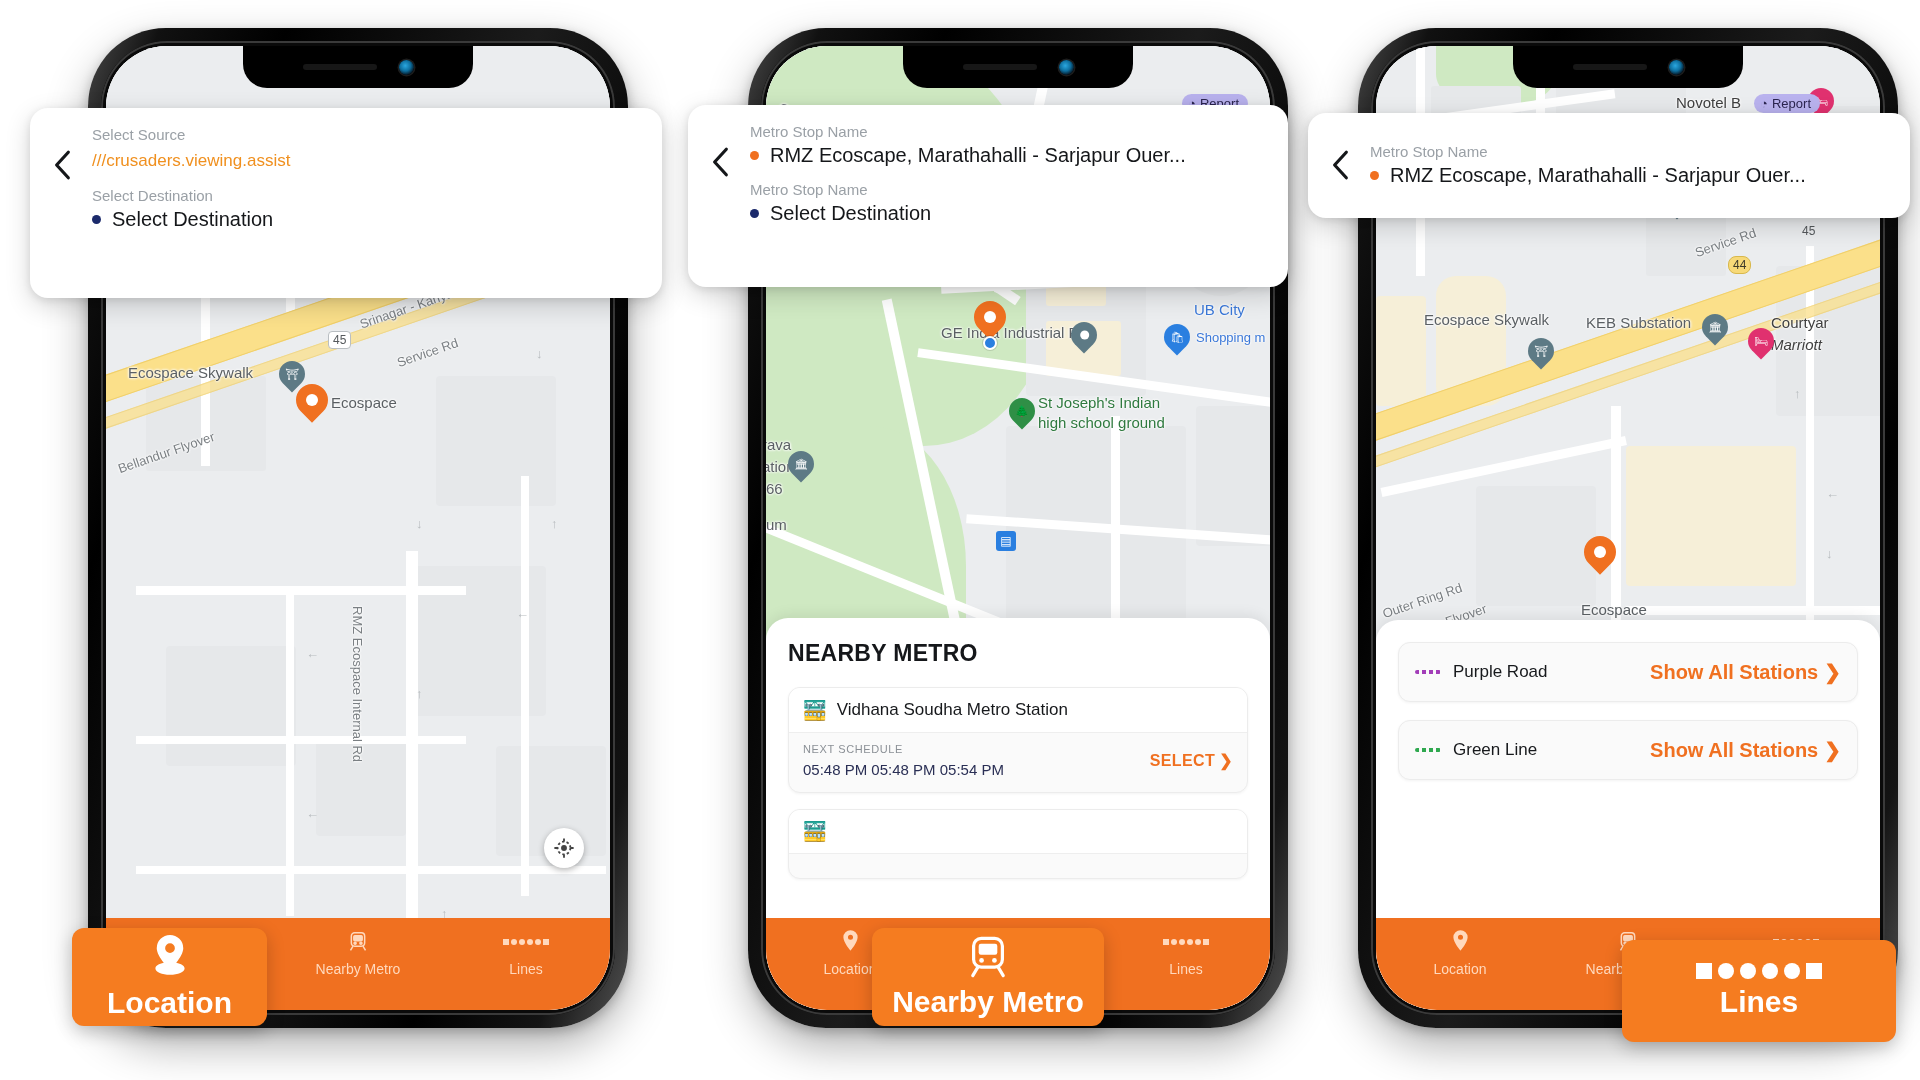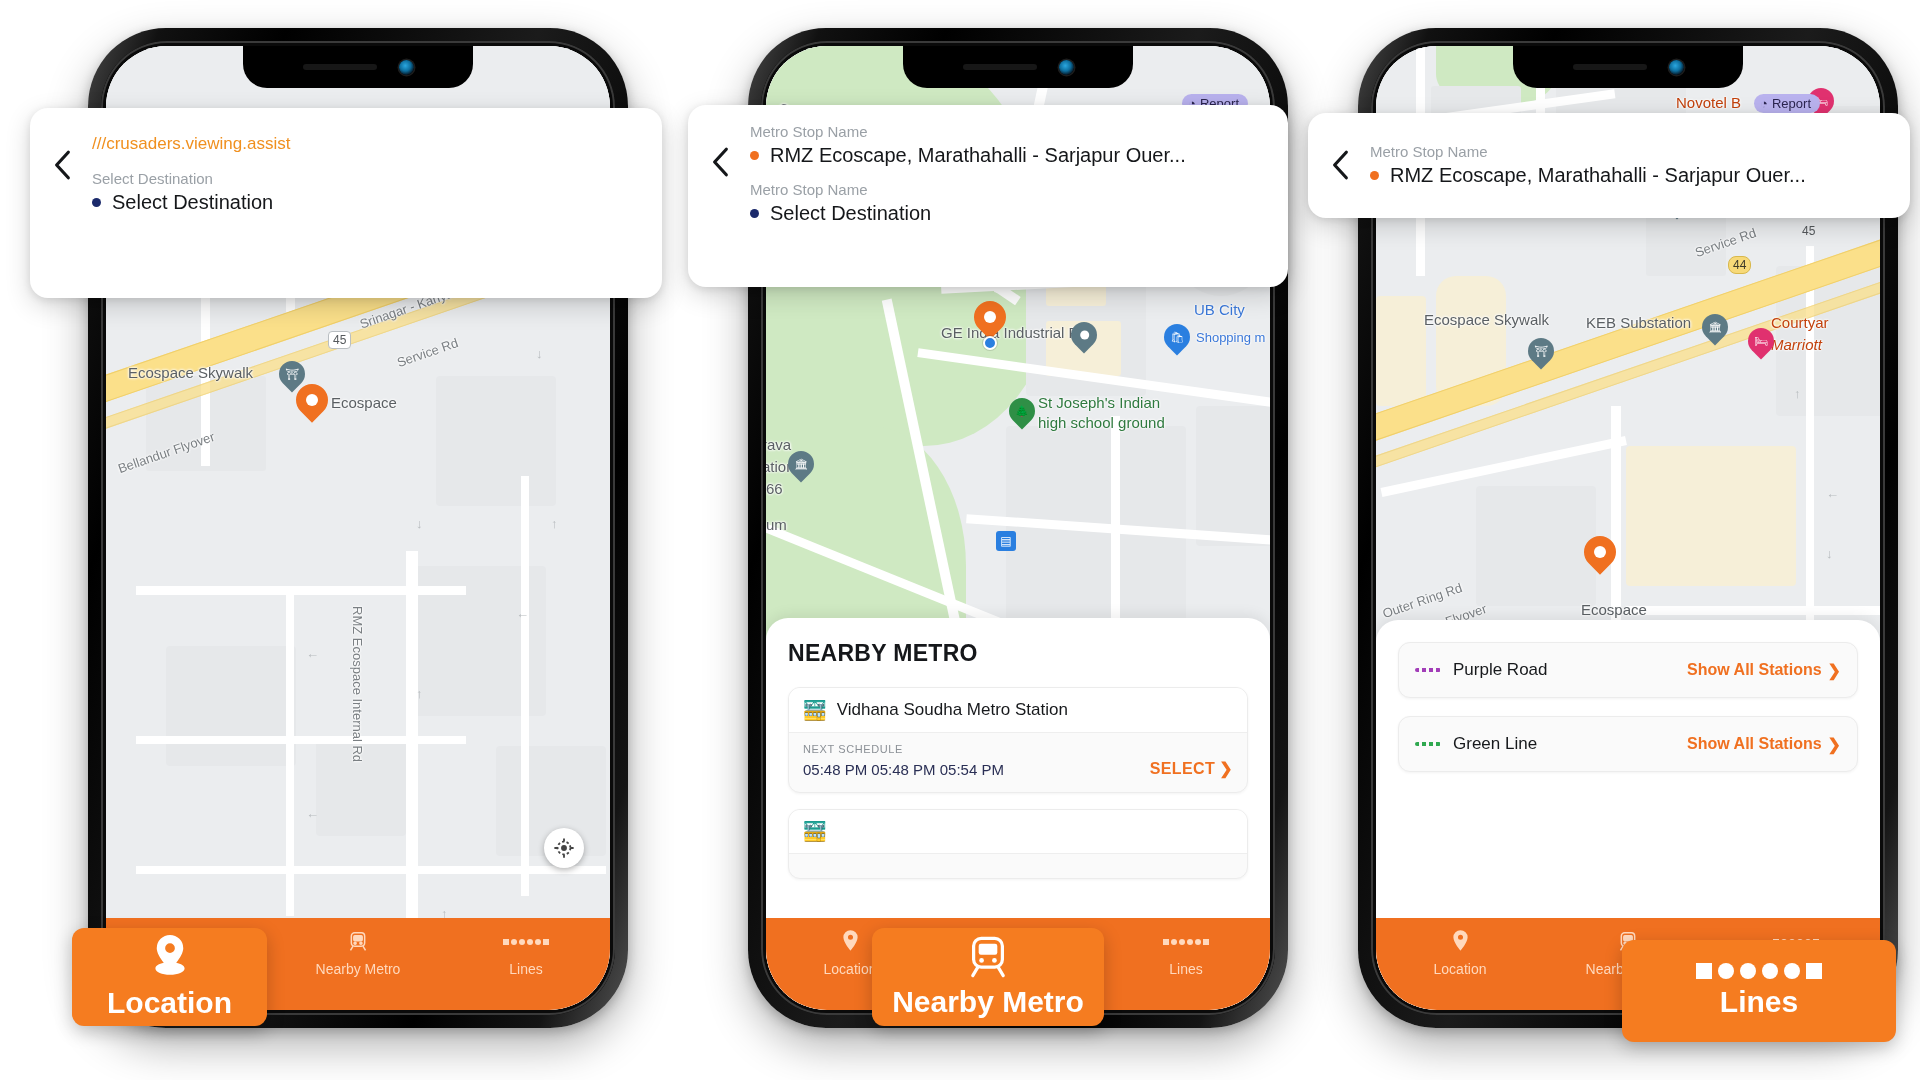--- a/index.html
+++ b/index.html
@@ -51,21 +51,21 @@
   .road-w { position: absolute; background: #ffffff; }
   .road-y {
     position: absolute; background: #fbe08a; height: 26px;
     border-top: 1px solid #f0cf6a; border-bottom: 1px solid #f0cf6a;
   }
   .map-lbl {
     position: absolute; color: #5a5f63; font-size: 15px;
     font-family: "Liberation Sans", sans-serif; white-space: nowrap;
     text-shadow: 0 0 3px #fff, 0 0 3px #fff, 0 0 2px #fff; line-height: 1.15;
   }
-  .map-lbl.pink  { color: #c2410c; text-align: center; }
+  .map-lbl.pink  { color: #404040; text-align: center; }
   .map-lbl.green { color: #2f7a3f; }
   .map-lbl.blue  { color: #3b78d8; }
   .map-lbl.road  { color: #7a7f83; font-size: 13px; }
 
   .pin { position: absolute; width: 26px; height: 34px; }
   .pin .head {
     width: 26px; height: 26px; border-radius: 50% 50% 50% 0;
     transform: rotate(-45deg); position: absolute; top: 0; left: 0;
     display: flex; align-items: center; justify-content: center;
   }
@@ -120,21 +120,21 @@
     background: #fafafa; border: 1px solid #ececec; border-radius: 12px;
     margin-bottom: 16px; box-shadow: 0 1px 3px rgba(0,0,0,.05); overflow: hidden;
   }
   .metro-card-head {
     display: flex; align-items: center; gap: 10px;
     padding: 12px 14px; background: #fff; border-bottom: 1px solid #eee;
   }
   .metro-ico { font-size: 19px; line-height: 1; }
   .metro-name { font-size: 17px; color: #17191c; }
   .metro-card-body {
-    display: flex; align-items: flex-end; justify-content: space-between;
+    display: flex; align-items: center; justify-content: space-between;
     padding: 10px 14px 14px;
   }
   .sched-lbl { font-size: 11px; color: #8b9096; letter-spacing: .6px; margin-bottom: 6px; }
   .sched-times { font-size: 15px; color: #2a2f55; }
   .select-link {
     font-size: 16px; font-weight: bold; color: #f07020;
     display: flex; align-items: center; gap: 4px; letter-spacing: .4px;
   }
   .line-card {
     background: #fafafa; border: 1px solid #ececec; border-radius: 12px;
@@ -142,21 +142,21 @@
     display: flex; align-items: center; justify-content: space-between;
     box-shadow: 0 1px 3px rgba(0,0,0,.05);
   }
   .line-left { display: flex; align-items: center; gap: 12px; }
   .line-dash {
     width: 26px; height: 4px; border-radius: 2px;
     background-image: repeating-linear-gradient(to right, currentColor 0 4px, transparent 4px 7px);
   }
   .line-name { font-size: 17px; color: #17191c; }
   .show-all {
-    font-size: 16px; font-weight: bold; color: #f07020;
+    font-size: 20px; font-weight: bold; color: #f07020;
     display: flex; align-items: center; gap: 6px;
   }
 
   
   .bottom-nav {
     position: absolute; left: 0; right: 0; bottom: 0; height: 92px;
     background: #f07020; display: flex; align-items: flex-start;
     padding-top: 12px; z-index: 25;
   }
   .nav-item {
@@ -663,20 +663,21 @@
     </div>
   </div>
 
   <div class="search-card" style="left:30px; top:108px; width:632px; height:190px;">
     <div class="back-chevron">
       <svg width="26" height="34" viewBox="0 0 24 32" fill="none" stroke="#15171a" stroke-width="3" stroke-linecap="round" stroke-linejoin="round">
         <polyline points="17,4 6,16 17,28"></polyline>
       </svg>
     </div>
     <div class="sc-body">
+      <div class="sc-label">Select Source</div>
       <div class="w3w">///crusaders.viewing.assist</div>
       <div class="sc-label">Select Destination</div>
       <div class="sc-row">
         <span class="sc-dot navy"></span>
         <span class="sc-value">Select Destination</span>
       </div>
     </div>
   </div>
 
   <div class="search-card" style="left:688px; top:105px; width:600px; height:182px;">

